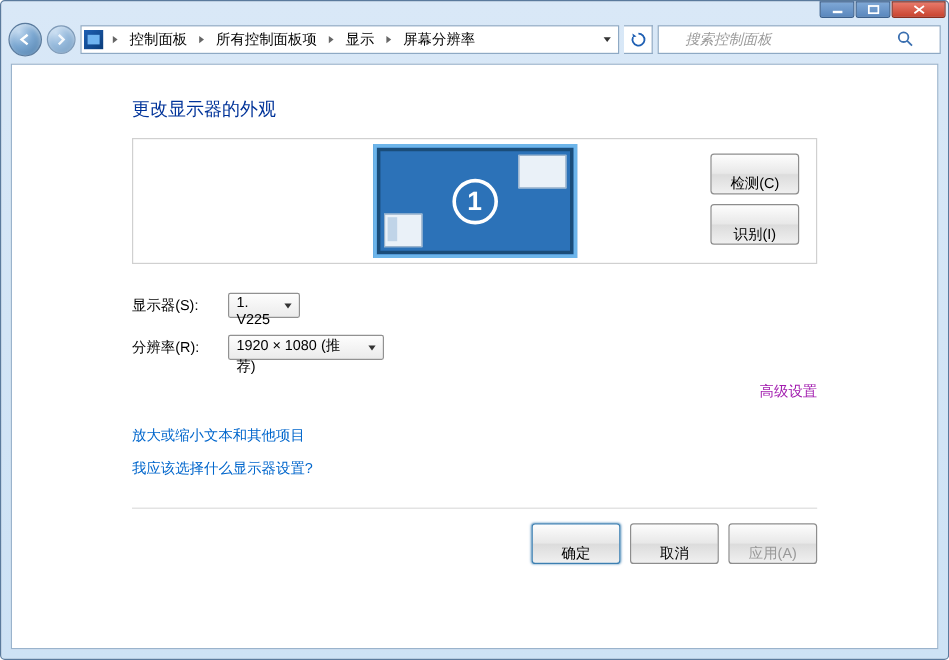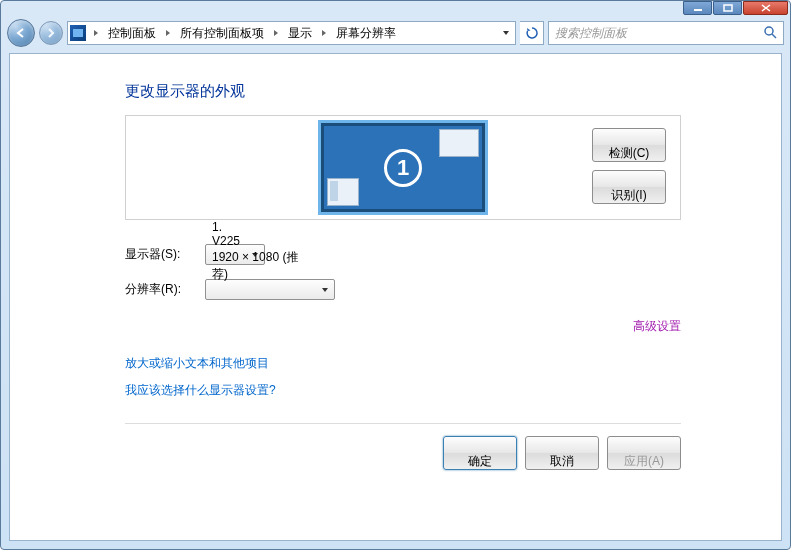--- a/index.html
+++ b/index.html
@@ -92,39 +92,38 @@
       border-left: none;
       background: #fff;
       display: flex; align-items: center; justify-content: center;
       color: #1e5fb3;
     }
     .search-box {
       width: 236px; height: 24px;
       background: #fff;
       border: 1px solid #8ea9c4;
       display: flex; align-items: center;
-      padding: 0 6px;
+      padding: 0 22px;
       margin-left: 0;
     }
     .search-box input {
       flex: 1; border: none; outline: none;
       font-size: 12px; color: #333; font-style: italic;
       background: transparent;
     }
     .search-box input::placeholder { color: #999; font-style: italic; }
     .search-icon { color: #3a6fb0; }
     .content-area {
       position: absolute;
       top: 52px; left: 8px; right: 8px; bottom: 8px;
       background: #fff;
       border: 1px solid #9ab3cc;
     }
     .inner {
       padding: 28px 100px 20px 100px;
-      margin-left: 15px;
     }
     .page-title {
       color: #003399;
       font-size: 15px;
       margin-bottom: 14px;
     }
     .monitor-panel {
       border: 1px solid #d0d0d0;
       height: 105px;
       display: flex;
@@ -178,21 +177,21 @@
     }
     .form-label { width: 80px; color: #000; }
     .w7-select {
       height: 21px;
       background: linear-gradient(180deg,#fdfdfd,#ebebeb);
       border: 1px solid #919191;
       border-radius: 2px;
       font-size: 12px;
       padding: 0 20px 16px 6px;
       position: relative;
-      display: inline-flex; align-items: flex-end;
+      display: inline-flex; align-items: flex-start;
       cursor: default;
     }
     .w7-select::after {
       content: "";
       position: absolute; right: 6px; top: 50%;
       transform: translateY(-50%);
       width: 0; height: 0;
       border-top: 4px solid #333;
       border-left: 3px solid transparent;
       border-right: 3px solid transparent;

